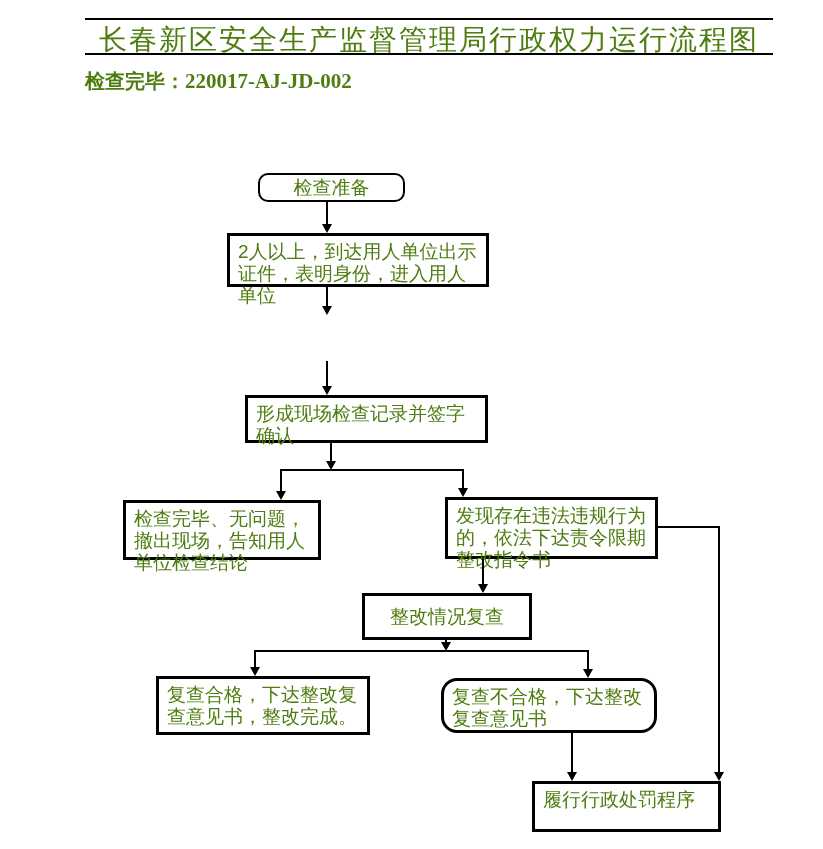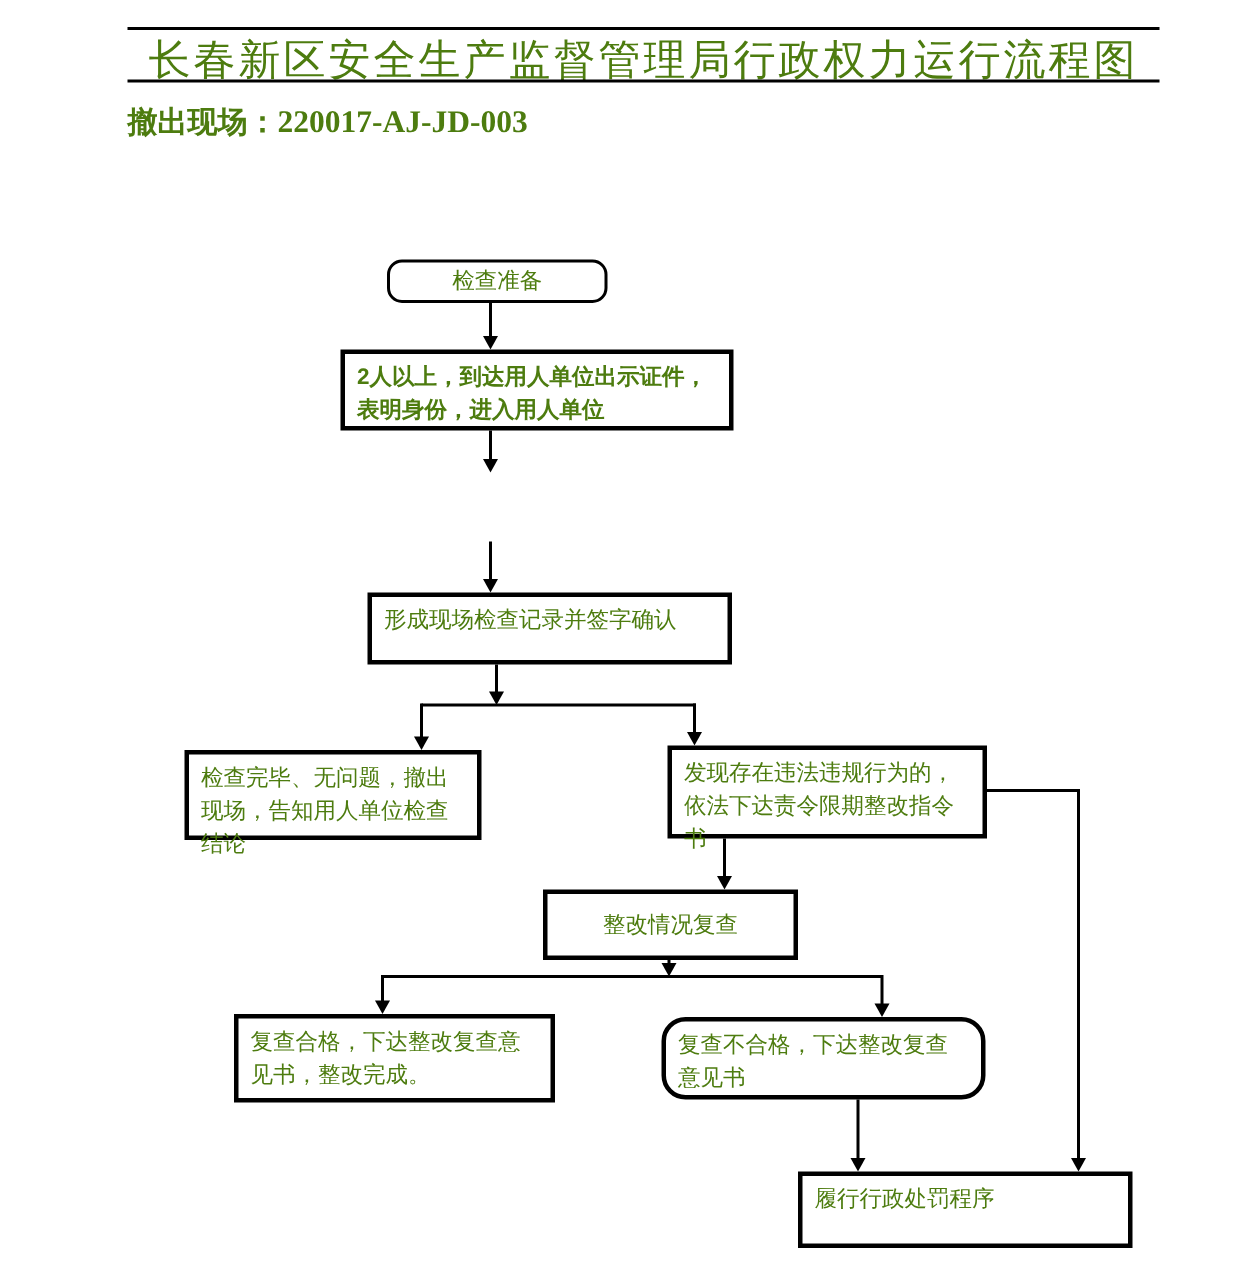--- a/index.html
+++ b/index.html
@@ -42,21 +42,21 @@
     font-weight: bold;
     font-size: 20px;
   }
   .meta-line .value { font-size: 21px; }
 
   
   .node {
     position: absolute;
     border: 3px solid #000;
     background: #fff;
-    font-size: 15px;
+    font-size: 19px;
     line-height: 22px;
     padding: 5px 8px;
     text-align: left;
   }
   .node.rounded {
     border-width: 2px;
     border-radius: 10px;
     display: flex;
     align-items: center;
     justify-content: center;
@@ -83,41 +83,41 @@
 </head>
 <body>
 
 <div class="page">
 
   <div class="title-rule" style="top:18px;"></div>
   <div class="page-title">长春新区安全生产监督管理局行政权力运行流程图</div>
   <div class="title-rule" style="top:53px;"></div>
 
   <div class="meta-line" style="top:68px;">
-    <span>撤出现场：</span><span class="value">220017-AJ-JD-003</span>
+    <span>检查完毕：</span><span class="value">220017-AJ-JD-002</span>
   </div>
 
   <div class="node rounded" style="left:258px; top:173px; width:147px; height:29px;">检查准备</div>
 
-  <div class="node" style="left:227px; top:233px; width:262px; height:54px;font-weight:bold;">2人以上，到达用人单位出示证件，表明身份，进入用人单位</div>
+  <div class="node" style="left:227px; top:233px; width:262px; height:54px;">2人以上，到达用人单位出示证件，表明身份，进入用人单位</div>
 
 
   <div class="node" style="left:245px; top:395px; width:243px; height:48px;">形成现场检查记录并签字确认</div>
 
   <div class="node" style="left:123px; top:500px; width:198px; height:60px;">检查完毕、无问题，撤出现场，告知用人单位检查结论</div>
 
   <div class="node" style="left:445px; top:497px; width:213px; height:62px;">发现存在违法违规行为的，依法下达责令限期整改指令书</div>
 
   <div class="node center" style="left:362px; top:593px; width:170px; height:47px;">整改情况复查</div>
 
   <div class="node" style="left:156px; top:676px; width:214px; height:59px;">复查合格，下达整改复查意见书，整改完成。</div>
 
   <div class="node" style="left:441px; top:678px; width:216px; height:55px;border-radius:16px;">复查不合格，下达整改复查意见书</div>
 
-  <div class="node" style="left:532px; top:781px; width:223px; height:51px;">履行行政处罚程序</div>
+  <div class="node" style="left:532px; top:781px; width:189px; height:51px;">履行行政处罚程序</div>
 
   <div class="vline" style="left:326px; top:201px; height:25px;"></div>
   <div class="arrow-down" style="left:322px; top:224px;"></div>
 
   <div class="vline" style="left:326px; top:287px; height:20px;"></div>
   <div class="arrow-down" style="left:322px; top:306px;"></div>
 
   <div class="vline" style="left:326px; top:361px; height:26px;"></div>
   <div class="arrow-down" style="left:322px; top:386px;"></div>
 

